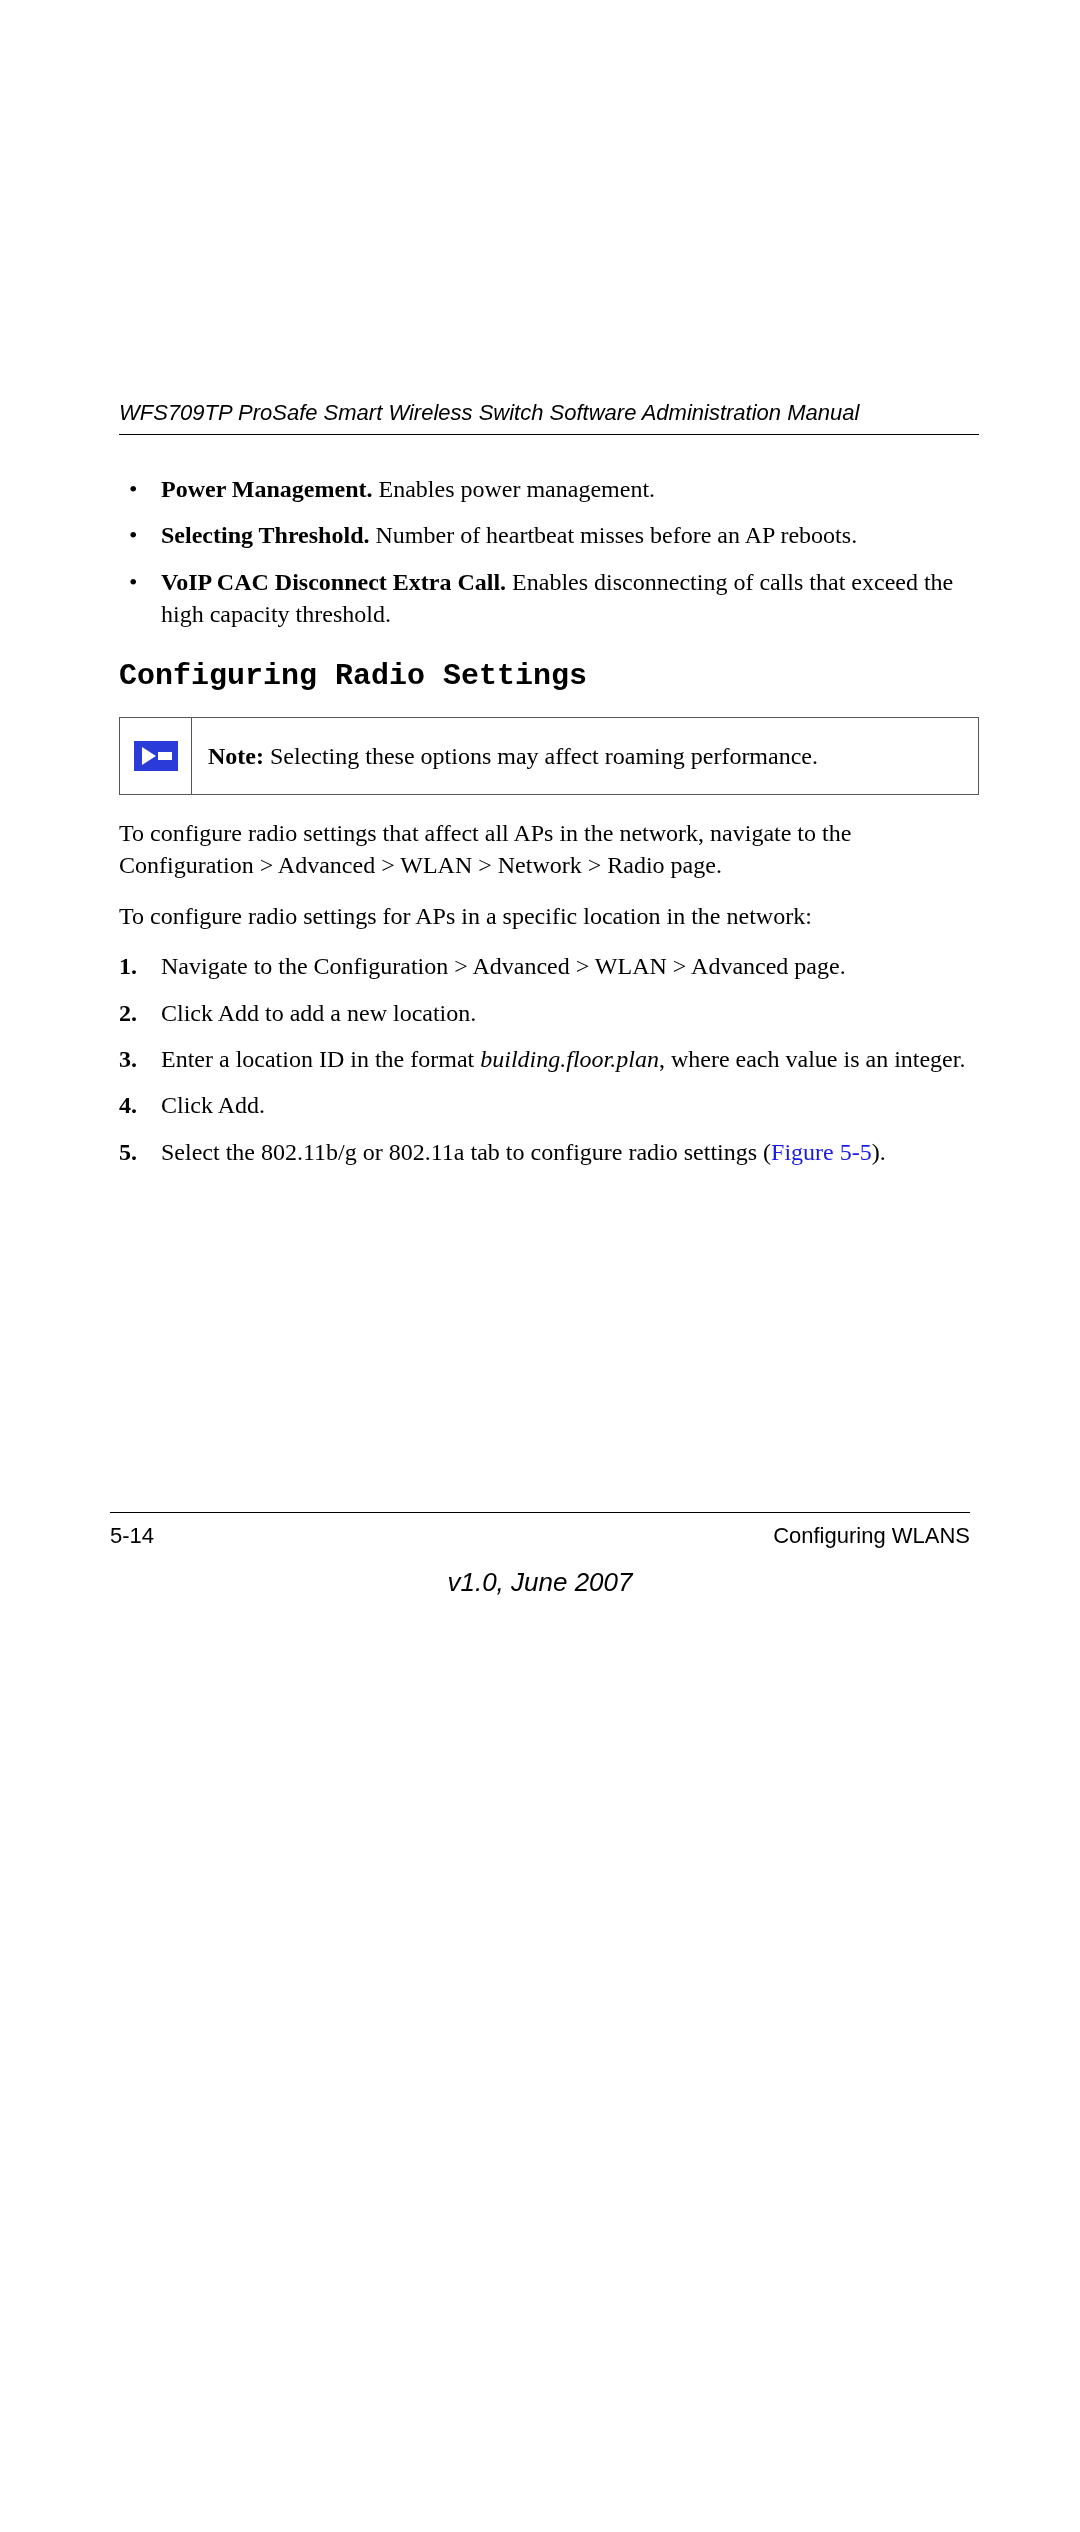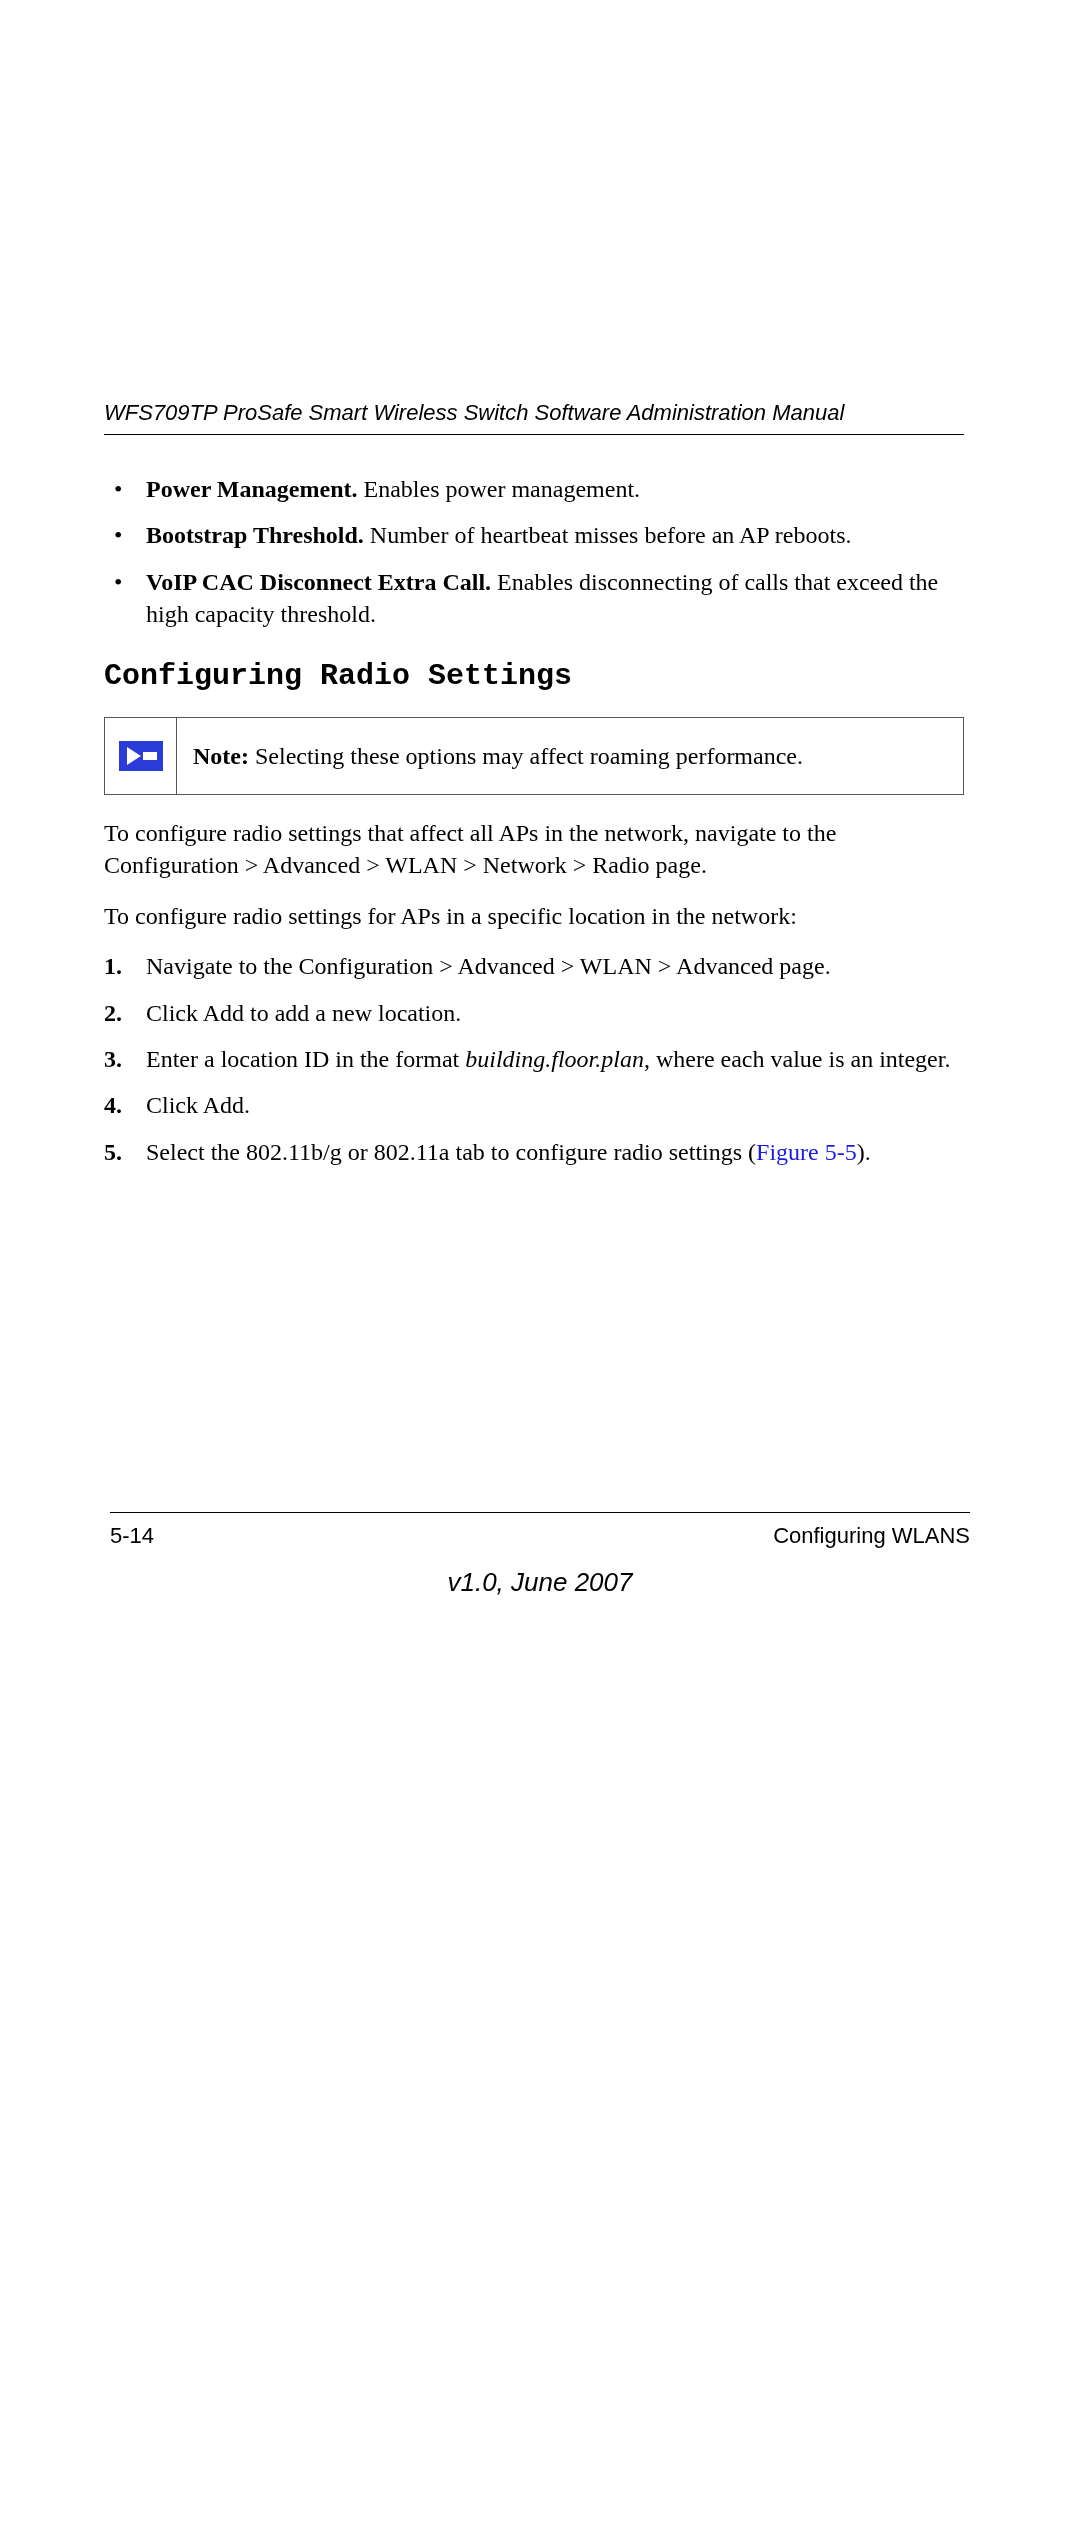--- a/index.html
+++ b/index.html
@@ -1,20 +1,20 @@
 <!DOCTYPE html>
 <html><head>
 <meta charset="utf-8">
 <style>
   * { box-sizing: border-box; margin: 0; padding: 0; }
   html, body { width: 1080px; height: 2532px; background: #fff; }
   body { font-family: "Times New Roman", Times, serif; color: #000; }
   .page {
     position: absolute;
-    left: 104px;
+    left: 119px;
     top: 400px;
     width: 860px;
   }
   .running-header {
     font-family: Helvetica, Arial, sans-serif;
     font-style: italic;
     font-size: 22px;
     color: #000;
     padding-bottom: 8px;
     border-bottom: 1.5px solid #000;
@@ -151,21 +151,21 @@
 
 <div class="page">
 
   <div class="running-header">WFS709TP ProSafe Smart Wireless Switch Software Administration Manual</div>
 
   <ul class="bullets">
     <li>
       <span class="bold">Power Management.</span><span> Enables power management.</span>
     </li>
     <li>
-      <span class="bold">Bootstrap Threshold.</span><span> Number of heartbeat misses before an AP reboots.</span>
+      <span class="bold">Selecting Threshold.</span><span> Number of heartbeat misses before an AP reboots.</span>
     </li>
     <li>
       <span class="bold">VoIP CAC Disconnect Extra Call.</span><span> Enables disconnecting of calls that exceed the high capacity threshold.</span>
     </li>
   </ul>
 
   <h2 class="section">Configuring Radio Settings</h2>
 
 
   <div class="note-box">

